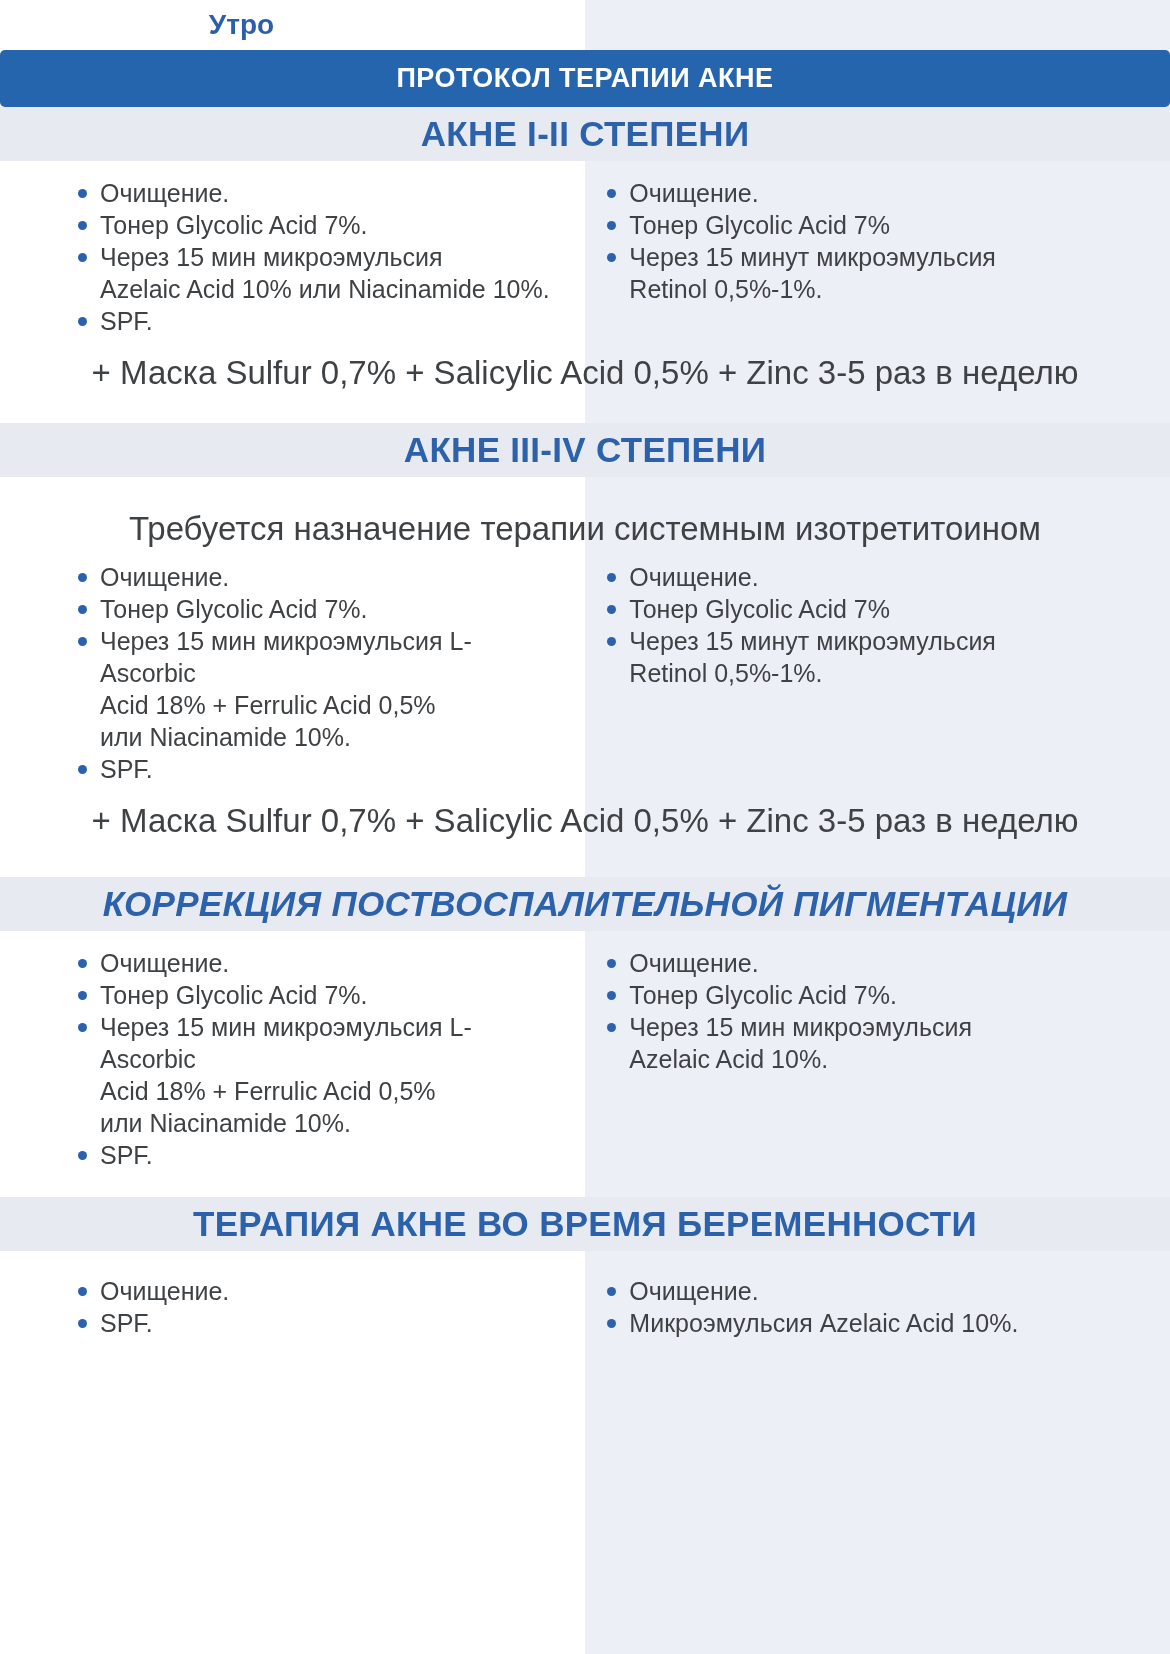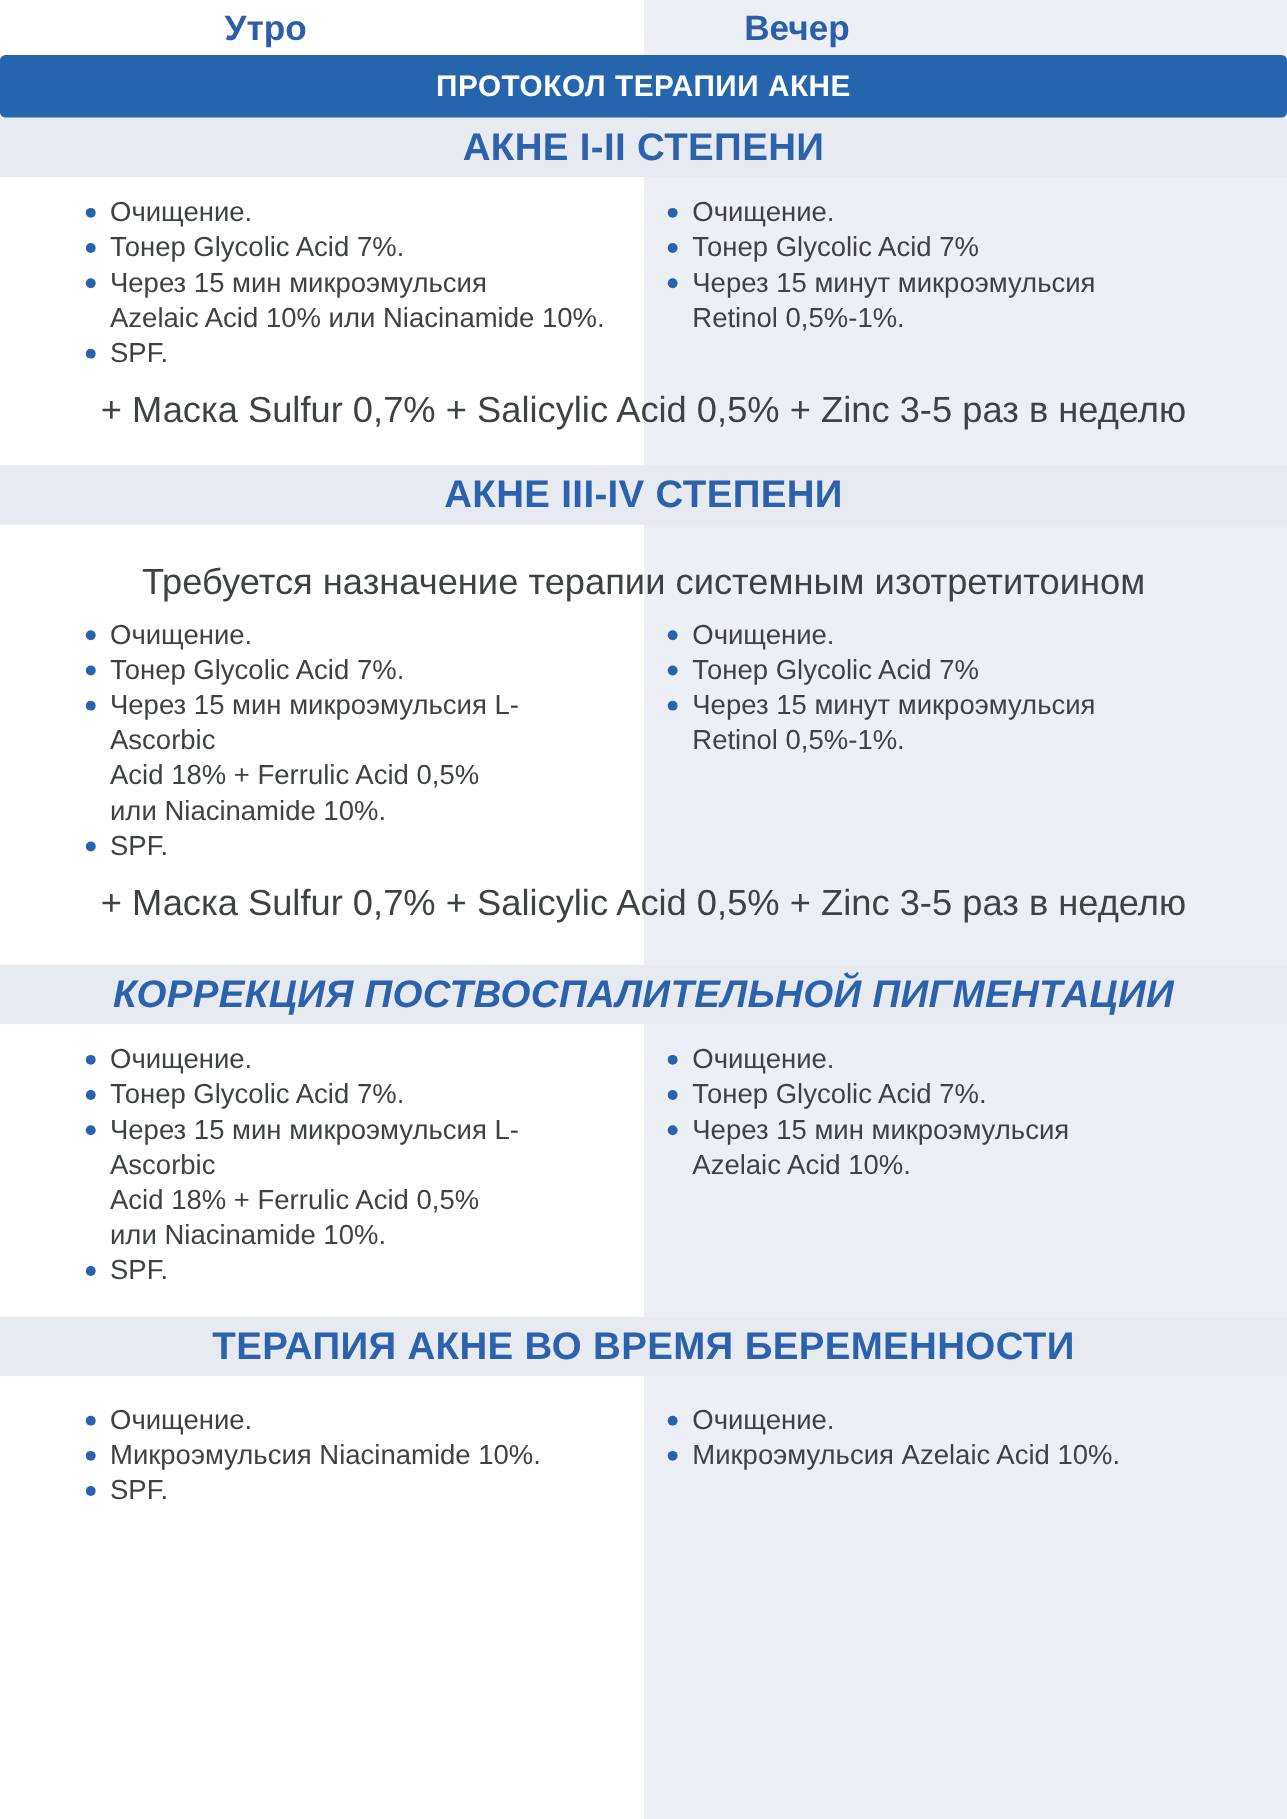--- a/index.html
+++ b/index.html
@@ -16,21 +16,21 @@
   .header-row {
     display: flex;
     height: 50px;
   }
   .header-cell {
     width: 483px;
     display: flex;
     align-items: center;
     justify-content: center;
     font-weight: bold;
-    font-size: 32px;
+    font-size: 28px;
     color: #2b5fa9;
   }
   .banner {
     height: 57px;
     background: #2565ae;
     border-radius: 5px;
     display: flex;
     align-items: center;
     justify-content: center;
     color: #ffffff;
@@ -91,21 +91,20 @@
   .mt-band-4 { margin-top: 26px; }
   .cols-last { margin-top: 24px; }
 </style>
 </head>
 <body>
 
 <div class="page">
 
   <div class="header-row">
     <div class="header-cell">Утро</div>
-    <div class="header-cell">Вечер</div>
   </div>
 
   <div class="banner">
     <span>ПРОТОКОЛ ТЕРАПИИ АКНЕ</span>
   </div>
 
   <div class="band">
     <span>АКНЕ I-II СТЕПЕНИ</span>
   </div>
   <div class="cols">
@@ -248,24 +247,20 @@
   </div>
   <div class="cols cols-last">
     <div class="col col-morning">
       <ul class="bullets">
         <li>
             <span class="dot"></span>
             <span class="li-text">Очищение.</span>
           </li>
         <li>
             <span class="dot"></span>
-            <span class="li-text">Микроэмульсия Niacinamide 10%.</span>
-          </li>
-        <li>
-            <span class="dot"></span>
             <span class="li-text">SPF.</span>
           </li>
       </ul>
     </div>
     <div class="col col-evening">
       <ul class="bullets">
         <li>
             <span class="dot"></span>
             <span class="li-text">Очищение.</span>
           </li>

